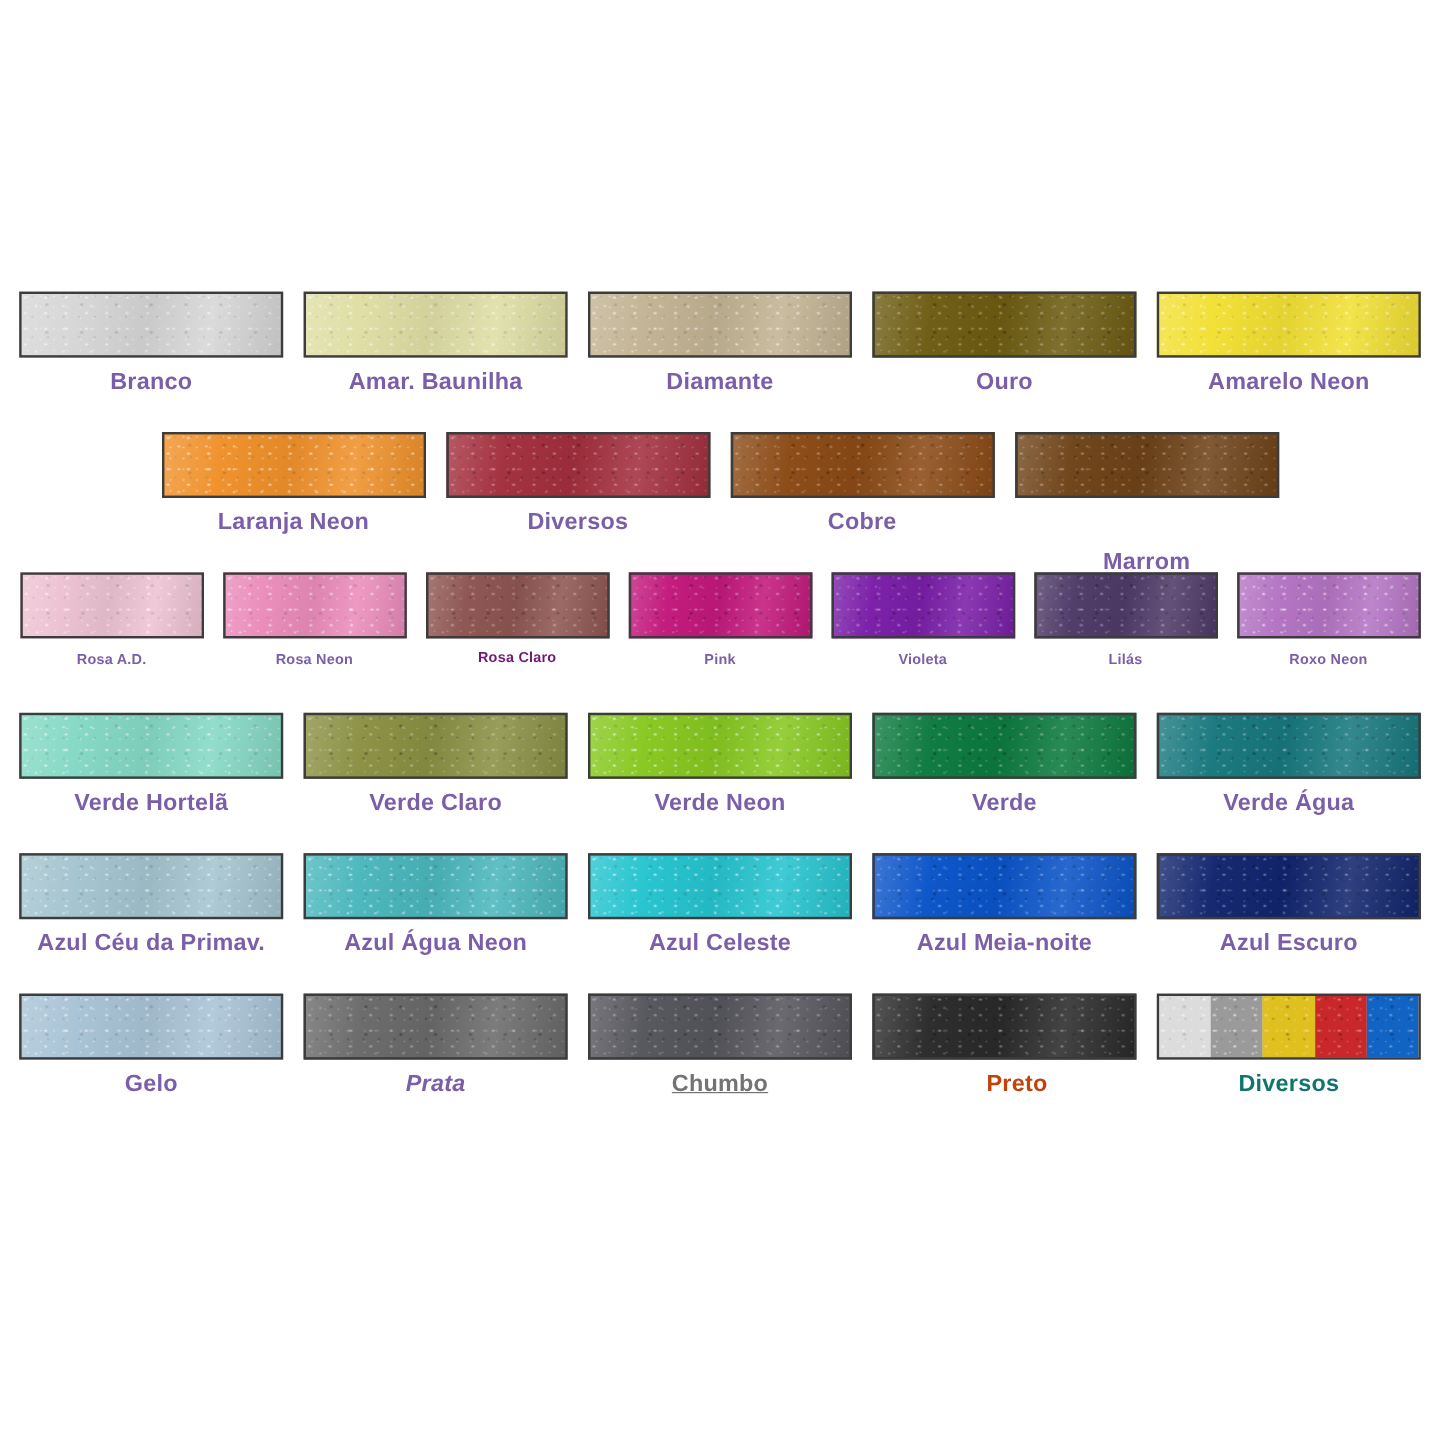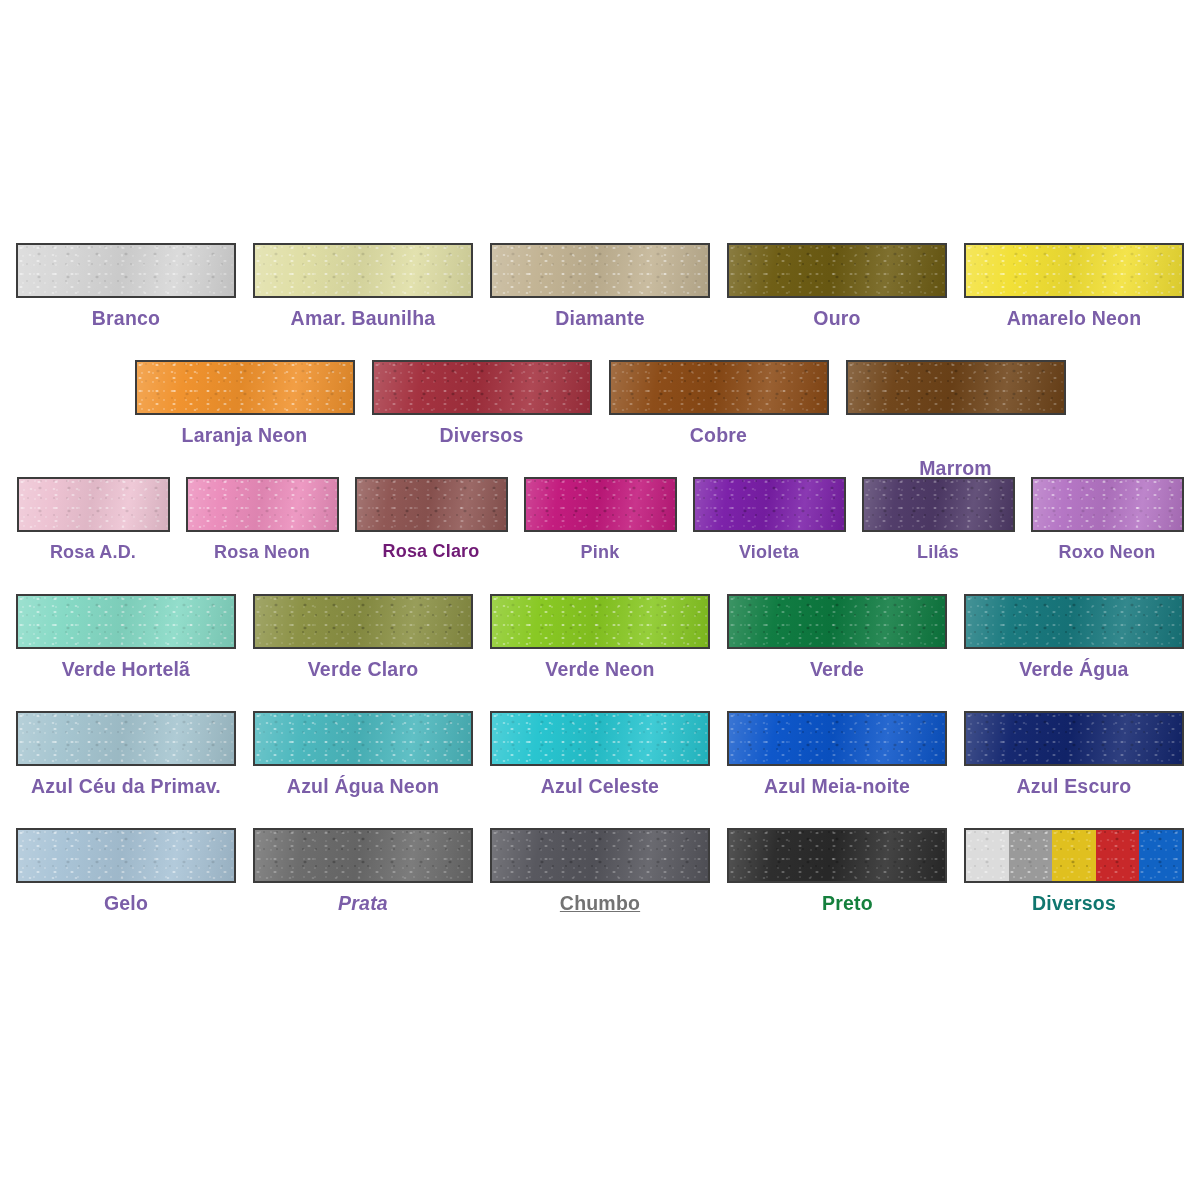--- a/index.html
+++ b/index.html
@@ -127,21 +127,21 @@
     color: #7b5ea8;
     font-family: "Liberation Sans", sans-serif;
     font-size: 19.5px;
     font-weight: bold;
     letter-spacing: .2px;
     line-height: 1;
     text-align: center;
     white-space: nowrap;
   }
   .cols-7 .swatch-label {
-    font-size: 18px;
+    font-size: 12px;
   }
 </style>
 </head>
 <body>
 
 <div id="chart">
   <div class="palette">
       <div class="swatch-row cols-5">
         <div class="swatch-cell">
           <div class="chip" style="border-color: rgb(60, 60, 60); background-color: rgb(214, 214, 214);">
@@ -354,21 +354,21 @@
             <span class="speck dark"></span>
             <span class="sheen"></span>
           </div>
           <div class="swatch-label" style="color: #737373; text-decoration: underline;">Chumbo</div>
         </div>
         <div class="swatch-cell">
           <div class="chip" style="border-color: rgb(60, 60, 60); background-color: rgb(42, 42, 42);">
             <span class="speck dark"></span>
             <span class="sheen"></span>
           </div>
-          <div class="swatch-label" style="color: #15803d; padding-left: 21px;">Preto</div>
+          <div class="swatch-label" style="color: #c2410c; padding-left: 21px;">Preto</div>
         </div>
         <div class="swatch-cell">
           <div class="chip multi" style="border-color: rgb(60, 60, 60);">
             <div class="band" style="background-color: rgb(220, 220, 220);">
               <span class="speck light"></span>
             </div>
             <div class="band" style="background-color: rgb(154, 154, 154);">
               <span class="speck light"></span>
             </div>
             <div class="band" style="background-color: rgb(224, 192, 31);">

